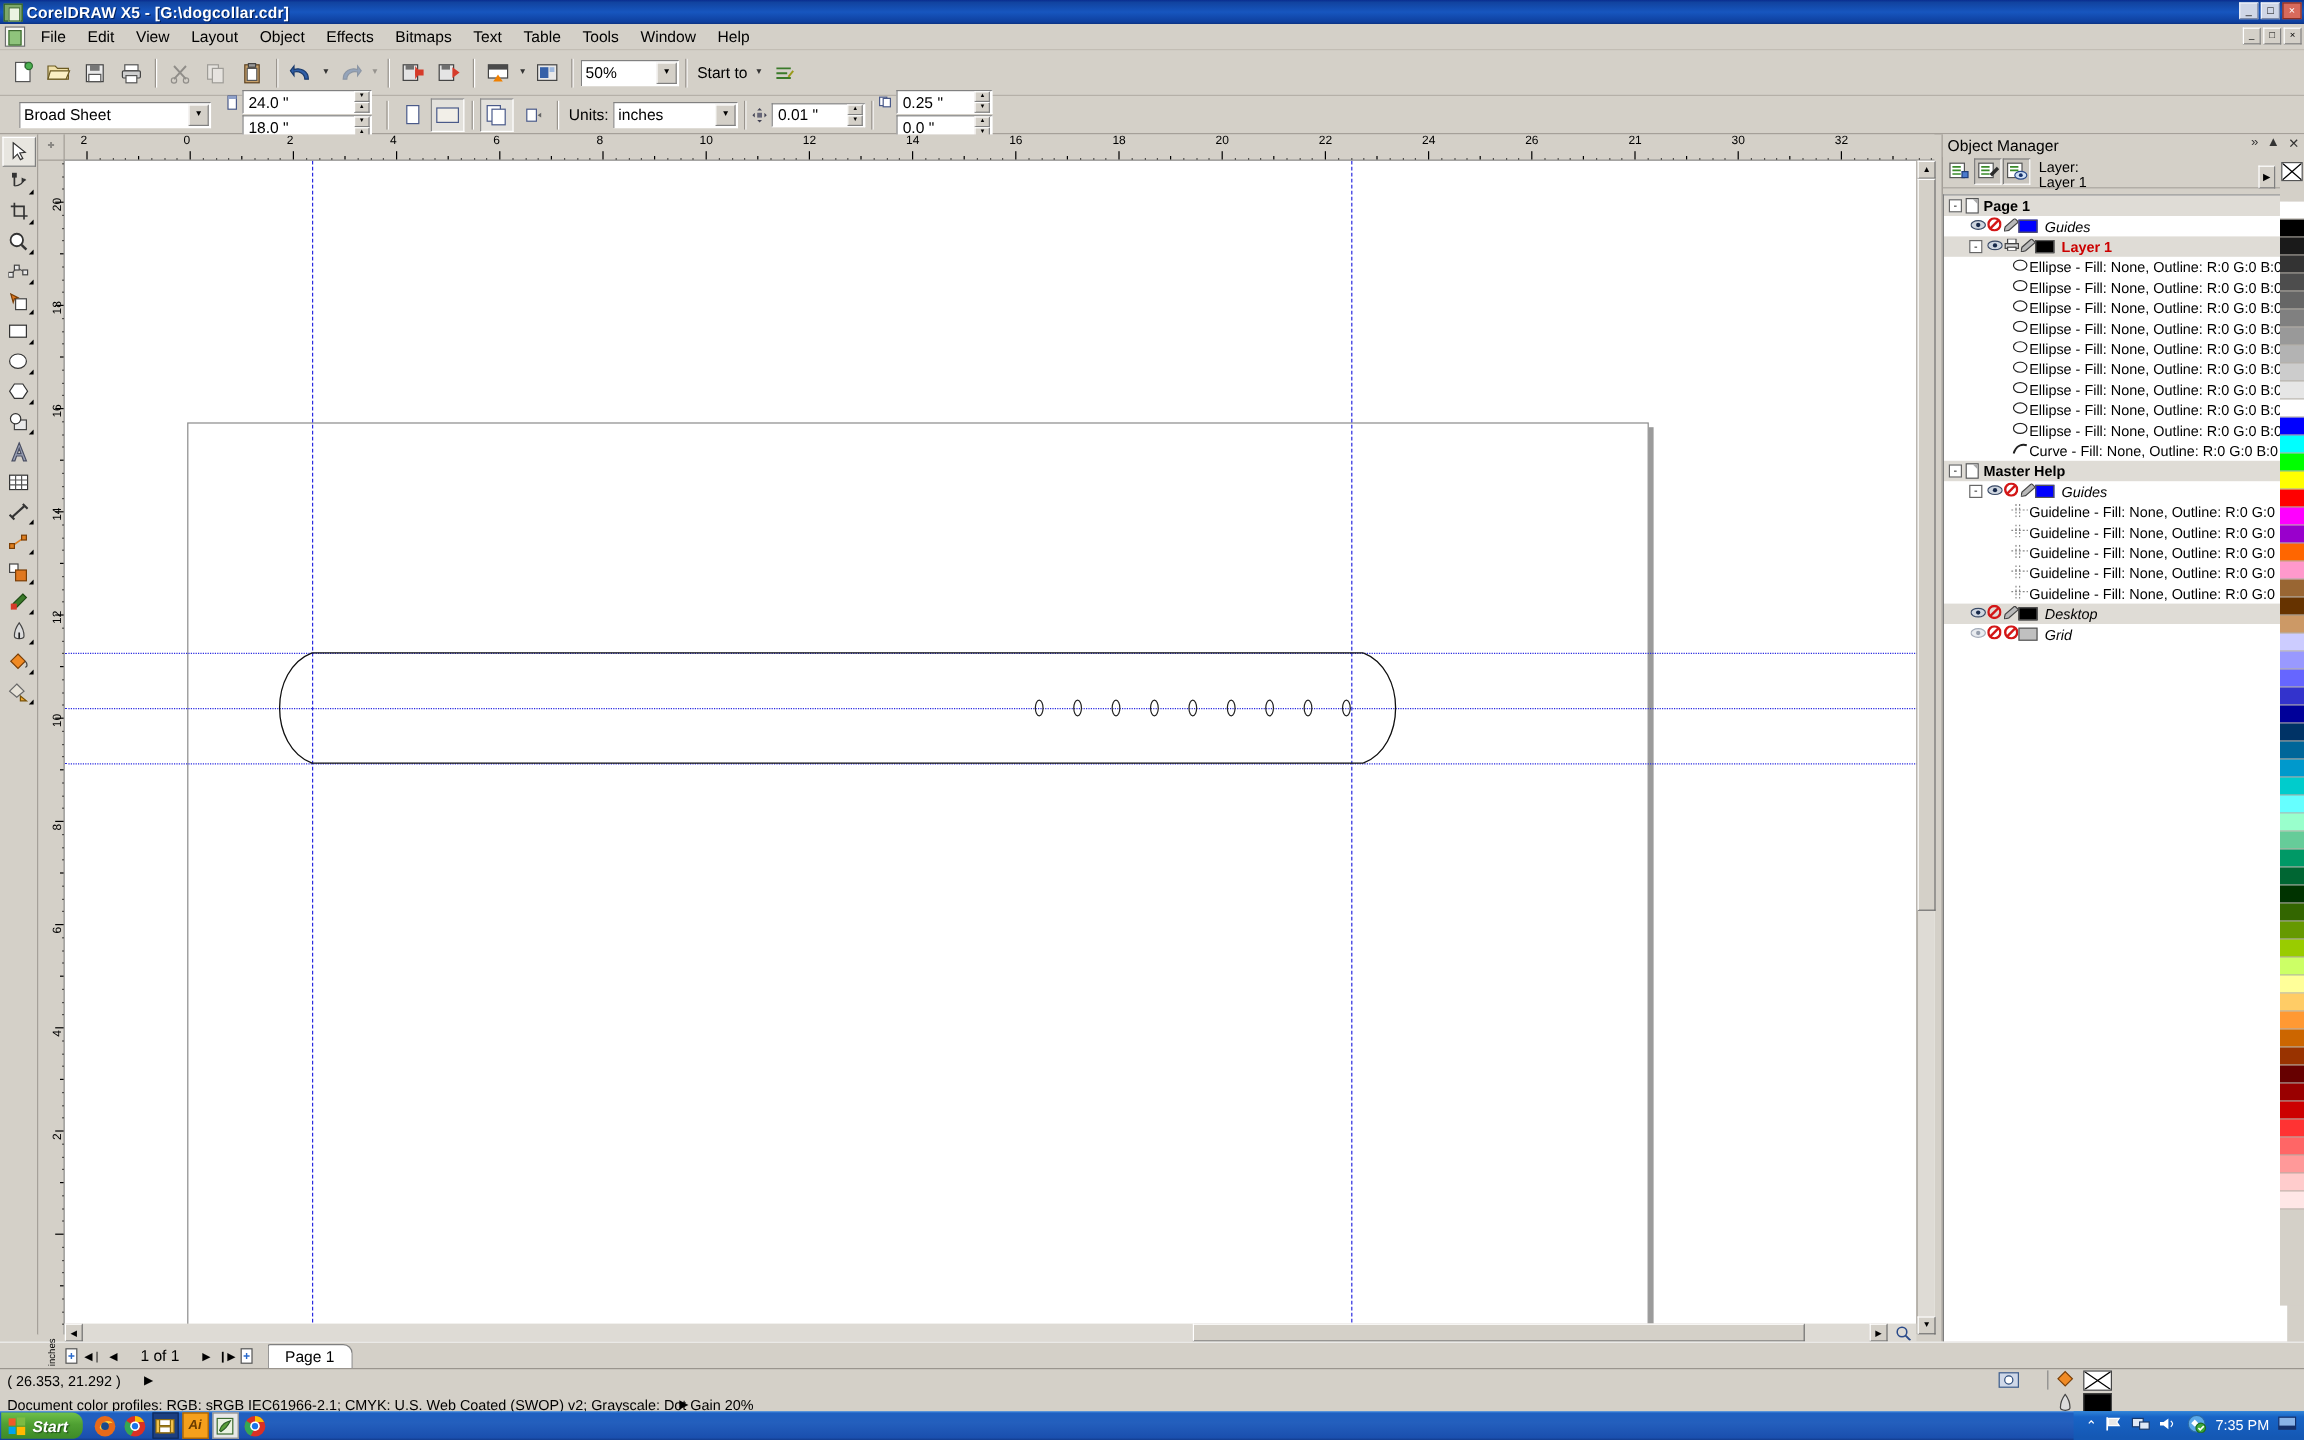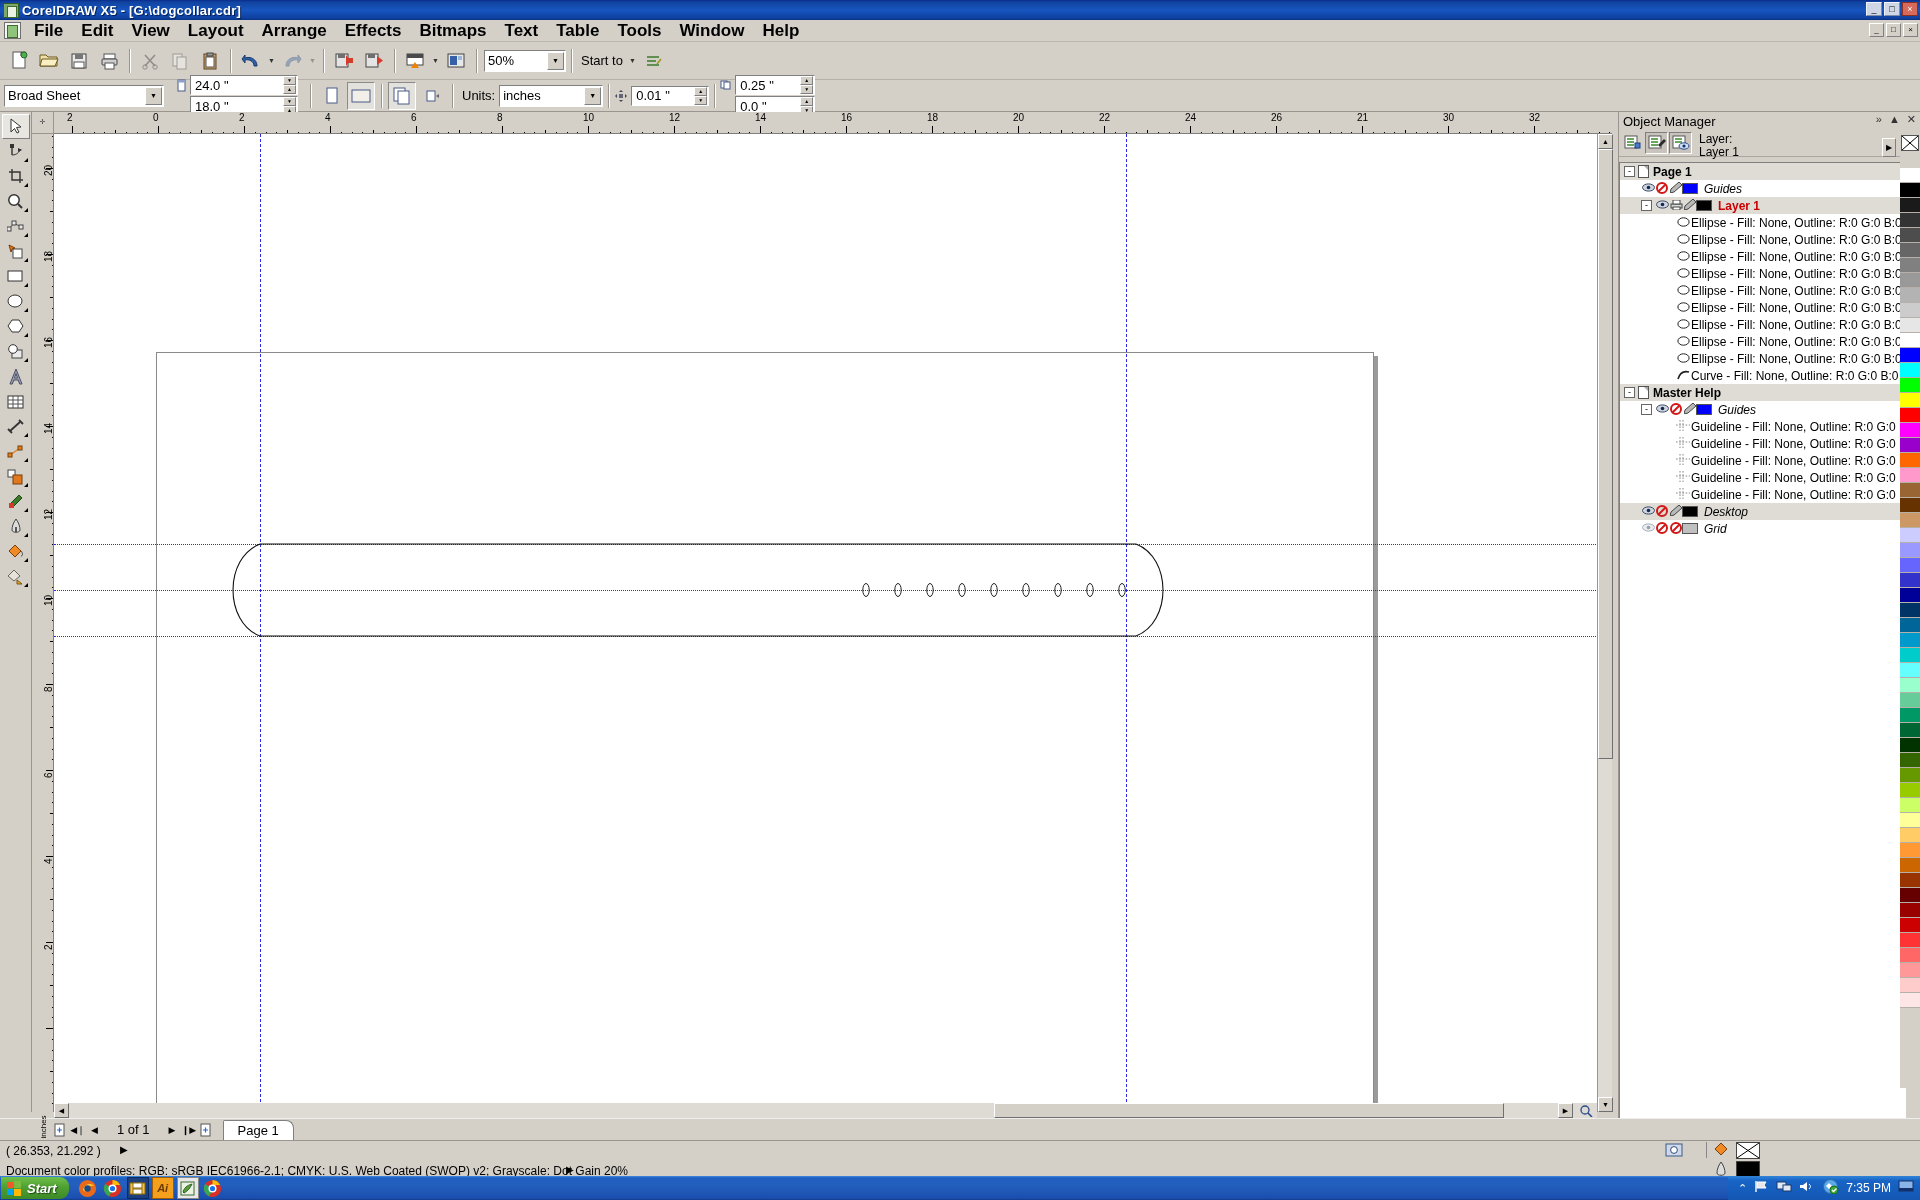--- a/index.html
+++ b/index.html
@@ -42,21 +42,21 @@
     border-bottom:1px solid #bdb8b0;
   }
   .menubar .doc-icon{
     width:17px;height:17px;margin:0 4px 0 4px;background:#f6f6f2;
     border:1px solid #6f6f6f;position:relative;
   }
   .menubar .doc-icon:after{
     content:"";position:absolute;left:2px;top:2px;width:9px;height:11px;
     background:#8fc47c;border:1px solid #3f6a33;
   }
-  .menu-item{ padding:2px 9px; font-size:17px; cursor:default;font-weight:bold;}
+  .menu-item{ padding:2px 9px; font-size:13px; cursor:default;}
   .win-mini{
     position:absolute;right:2px;top:3px;display:flex;gap:2px;
   }
   .win-mini .m{
     width:15px;height:14px;background:#d4d0c8;border:1px solid #808080;
     border-top-color:#fff;border-left-color:#fff;font-size:8px;text-align:center;line-height:12px;
   }
 
   
   .toolbar{
@@ -87,21 +87,21 @@
   .combo .cb-btn{
     width:17px;height:18px;min-width:17px;background:#d4d0c8;
     border:1px solid #fff;border-right-color:#808080;border-bottom-color:#808080;
     display:flex;align-items:center;justify-content:center;font-size:7px;margin-right:1px;
   }
   .tb-label{ font-size:13px; padding:0 4px;}
 
   
   .propbar{
     position:absolute;left:0;top:80px;width:1920px;height:32px;
-    background:#d4d0c8;display:flex;align-items:center;padding-left:4px;
+    background:#d4d0c8;display:flex;align-items:center;padding-left:16px;
     border-bottom:1px solid #9a958e;
   }
   .spin{
     height:20px;border:1px solid #808080;border-right-color:#fff;border-bottom-color:#fff;
     background:#fff;display:flex;align-items:center;
   }
   .spin .sv{font-size:13px;padding:0 4px;flex:1;}
   .spin .sbtns{display:flex;flex-direction:column;width:13px;height:18px;margin-right:1px;}
   .spin .sbtns div{
     flex:1;background:#d4d0c8;border:1px solid #fff;
@@ -287,21 +287,21 @@
       <div class="tb-btn close">×</div>
     </div>
   </div>
 
   <div class="menubar">
     <div class="doc-icon"></div>
     <div class="menu-item">File</div>
     <div class="menu-item">Edit</div>
     <div class="menu-item">View</div>
     <div class="menu-item">Layout</div>
-    <div class="menu-item">Arrange</div>
+    <div class="menu-item">Object</div>
     <div class="menu-item">Effects</div>
     <div class="menu-item">Bitmaps</div>
     <div class="menu-item">Text</div>
     <div class="menu-item">Table</div>
     <div class="menu-item">Tools</div>
     <div class="menu-item">Window</div>
     <div class="menu-item">Help</div>
     <div class="win-mini">
       <div class="m">_</div>
       <div class="m">□</div>

